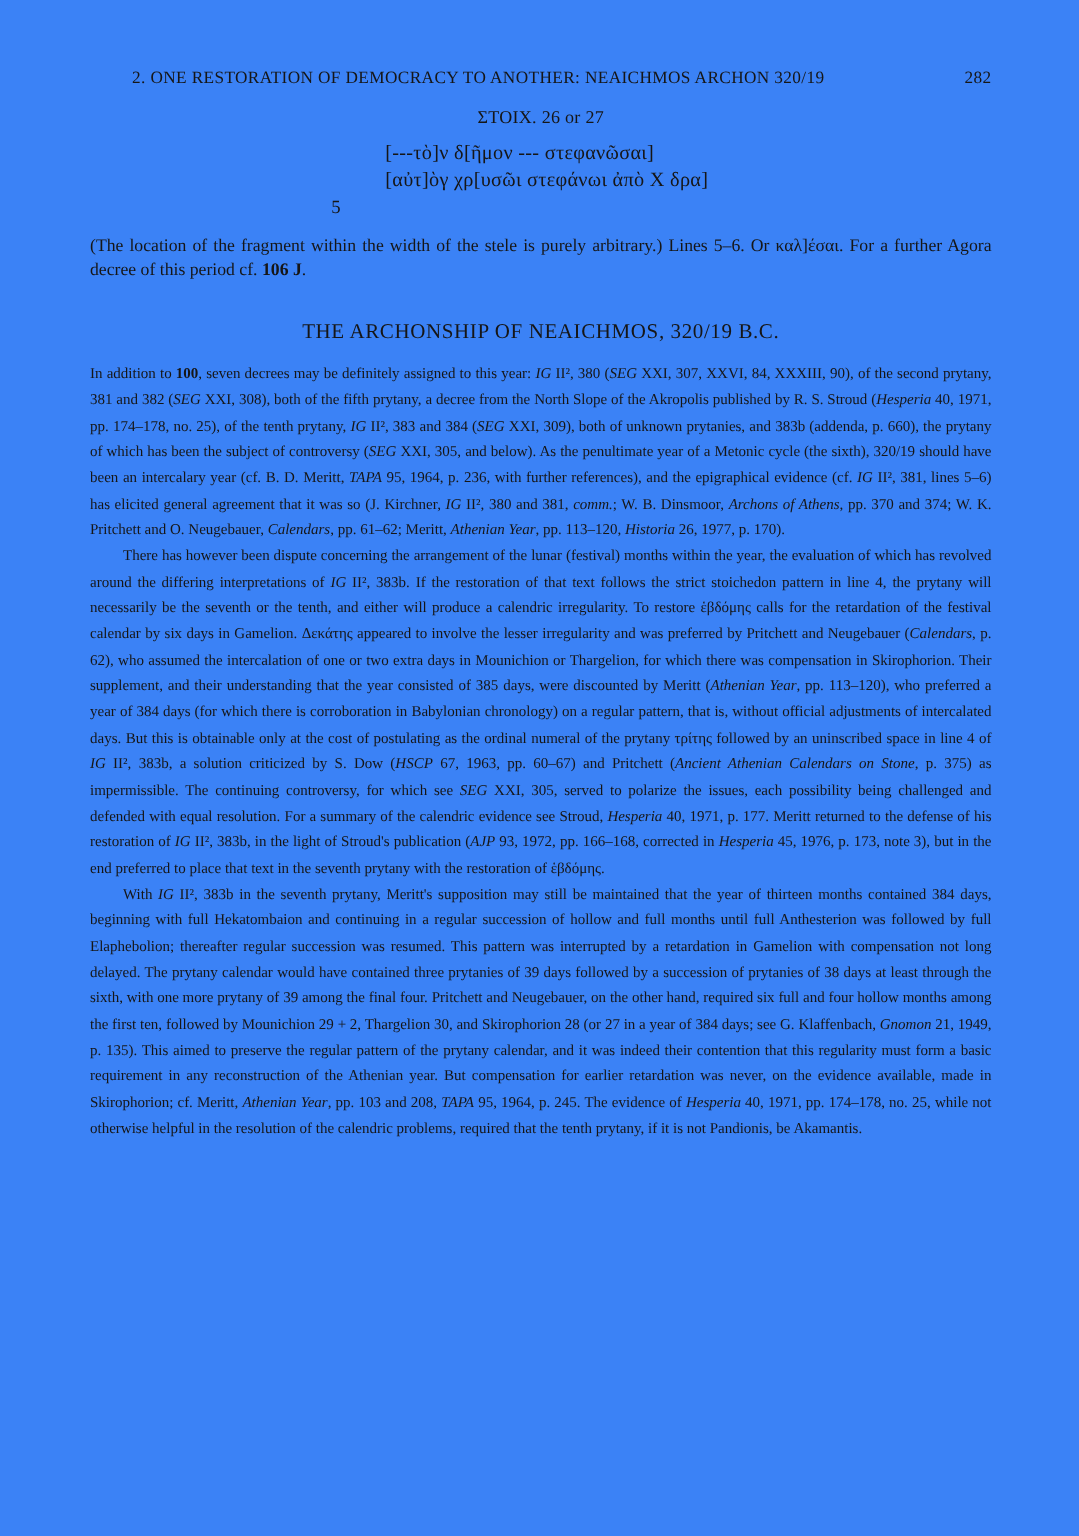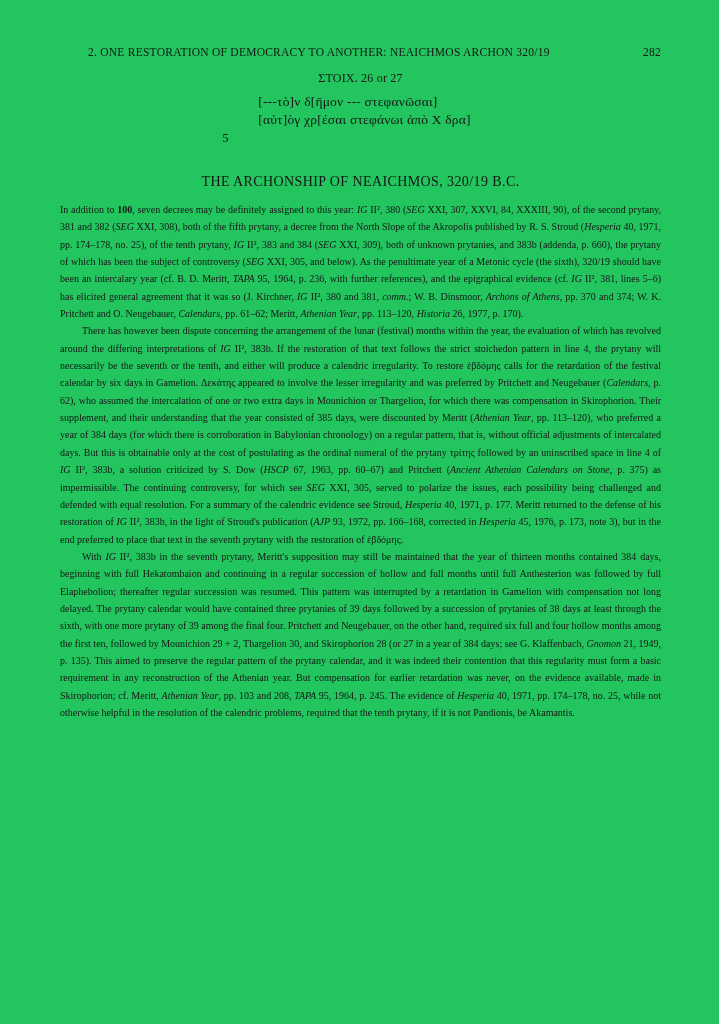--- a/index.html
+++ b/index.html
@@ -1,17 +1,17 @@
 <!DOCTYPE html>
 <html><head>
 <meta charset="utf-8">
 <style>
   html,body { margin:0; padding:0; background:#e8e8e8; }
   .page {
-    width:719px; height:1024px; margin:0 auto; background:#22c55e;
+    width:719px; height:1024px; margin:0 auto; background:#3b82f6;
     box-sizing:border-box; padding:46px 58px 0 60px;
     font-family:"Liberation Serif","DejaVu Serif",serif;
     color:#161616; overflow:hidden;
   }
   .running-header {
     display:flex; justify-content:space-between; align-items:baseline;
     margin-left:28px; font-size:11.5px; letter-spacing:0.25px; white-space:nowrap;
   }
   .stoich { text-align:center; font-size:12px; margin-top:13px; letter-spacing:0.2px; }
   .inscription { width:fit-content; margin:7px auto 0 auto; font-size:13.5px; line-height:18px; transform:translateX(-14px); }
@@ -40,27 +40,28 @@
 
   <div class="stoich">ΣΤΟΙΧ. 26 or 27</div>
 
   <div class="inscription">
       <div class="insc-line">
         <span class="insc-num"></span>
         <span class="insc-text">[---τὸ]ν δ[ῆμον --- στεφανῶσαι]</span>
       </div>
       <div class="insc-line">
         <span class="insc-num"></span>
-        <span class="insc-text">[αὐτ]ὸγ χρ[έσαι στεφάνωι ἀπὸ Χ δρα]</span>
+        <span class="insc-text">[αὐτ]ὸγ χρ[υσῶι στεφάνωι ἀπὸ Χ δρα]</span>
       </div>
       <div class="insc-line">
         <span class="insc-num">5</span>
       </div>
     </div>
 
+  <p class="apparatus"><span>(The location of the fragment within the width of the stele is purely arbitrary.) Lines 5–6. Or καλ]έσαι. For a further Agora decree of this period cf. </span><b>106 J</b><span>.</span></p>
 
   <h2 class="section-heading">THE ARCHONSHIP OF NEAICHMOS, 320/19 B.C.</h2>
 
   <div class="body-text">
       <p class=""><span>In addition to </span><b>100</b><span>, seven decrees may be definitely assigned to this year:  </span><i>IG</i><span> II², 380 (</span><i>SEG</i><span> XXI, 307, XXVI, 84, XXXIII, 90), of the second prytany, 381 and 382 (</span><i>SEG</i><span> XXI, 308), both of the fifth prytany, a decree from the North Slope of the Akropolis published by R. S. Stroud (</span><i>Hesperia</i><span> 40, 1971, pp. 174–178, no. 25), of the tenth prytany, </span><i>IG</i><span> II², 383 and 384 (</span><i>SEG</i><span> XXI, 309), both of unknown prytanies, and 383b (addenda, p. 660), the prytany of which has been the subject of controversy (</span><i>SEG</i><span> XXI, 305, and below). As the penultimate year of a Metonic cycle (the sixth), 320/19 should have been an intercalary year (cf. B. D. Meritt, </span><i>TAPA</i><span> 95, 1964, p. 236, with further references), and the epigraphical evidence (cf. </span><i>IG</i><span> II², 381, lines 5–6) has elicited general agreement that it was so (J. Kirchner, </span><i>IG</i><span> II², 380 and 381, </span><i>comm.</i><span>; W. B. Dinsmoor, </span><i>Archons of Athens</i><span>, pp. 370 and 374; W. K. Pritchett and O. Neugebauer, </span><i>Calendars</i><span>, pp. 61–62; Meritt, </span><i>Athenian Year</i><span>, pp. 113–120, </span><i>Historia</i><span> 26, 1977, p. 170).</span></p>
       <p class="indent"><span>There has however been dispute concerning the arrangement of the lunar (festival) months within the year, the evaluation of which has revolved around the differing interpretations of </span><i>IG</i><span> II², 383b.  If the restoration of that text follows the strict stoichedon pattern in line 4, the prytany will necessarily be the seventh or the tenth, and either will produce a calendric irregularity.  To restore ἑβδόμης calls for the retardation of the festival calendar by six days in Gamelion.  Δεκάτης appeared to involve the lesser irregularity and was preferred by Pritchett and Neugebauer (</span><i>Calendars</i><span>, p. 62), who assumed the intercalation of one or two extra days in Mounichion or Thargelion, for which there was compensation in Skirophorion.  Their supplement, and their understanding that the year consisted of 385 days, were discounted by Meritt (</span><i>Athenian Year</i><span>, pp. 113–120), who preferred a year of 384 days (for which there is corroboration in Babylonian chronology) on a regular pattern, that is, without official adjustments of intercalated days.  But this is obtainable only at the cost of postulating as the ordinal numeral of the prytany τρίτης followed by an uninscribed space in line 4 of </span><i>IG</i><span> II², 383b, a solution criticized by S. Dow (</span><i>HSCP</i><span> 67, 1963, pp. 60–67) and Pritchett (</span><i>Ancient Athenian Calendars on Stone</i><span>, p. 375) as impermissible.  The continuing controversy, for which see </span><i>SEG</i><span> XXI, 305, served to polarize the issues, each possibility being challenged and defended with equal resolution.  For a summary of the calendric evidence see Stroud, </span><i>Hesperia</i><span> 40, 1971, p. 177.  Meritt returned to the defense of his restoration of </span><i>IG</i><span> II², 383b, in the light of Stroud's publication (</span><i>AJP</i><span> 93, 1972, pp. 166–168, corrected in </span><i>Hesperia</i><span> 45, 1976, p. 173, note 3), but in the end preferred to place that text in the seventh prytany with the restoration of ἑβδόμης.</span></p>
       <p class="indent"><span>With </span><i>IG</i><span> II², 383b in the seventh prytany, Meritt's supposition may still be maintained that the year of thirteen months contained 384 days, beginning with full Hekatombaion and continuing in a regular succession of hollow and full months until full Anthesterion was followed by full Elaphebolion; thereafter regular succession was resumed.  This pattern was interrupted by a retardation in Gamelion with compensation not long delayed.  The prytany calendar would have contained three prytanies of 39 days followed by a succession of prytanies of 38 days at least through the sixth, with one more prytany of 39 among the final four.  Pritchett and Neugebauer, on the other hand, required six full and four hollow months among the first ten, followed by Mounichion 29 + 2, Thargelion 30, and Skirophorion 28 (or 27 in a year of 384 days; see G. Klaffenbach, </span><i>Gnomon</i><span> 21, 1949, p. 135).  This aimed to preserve the regular pattern of the prytany calendar, and it was indeed their contention that this regularity must form a basic requirement in any reconstruction of the Athenian year.  But compensation for earlier retardation was never, on the evidence available, made in Skirophorion; cf. Meritt, </span><i>Athenian Year</i><span>, pp. 103 and 208, </span><i>TAPA</i><span> 95, 1964, p. 245.  The evidence of </span><i>Hesperia</i><span> 40, 1971, pp. 174–178, no. 25, while not otherwise helpful in the resolution of the calendric problems, required that the tenth prytany, if it is not Pandionis, be Akamantis.</span></p>
     </div>
 
 </div>

